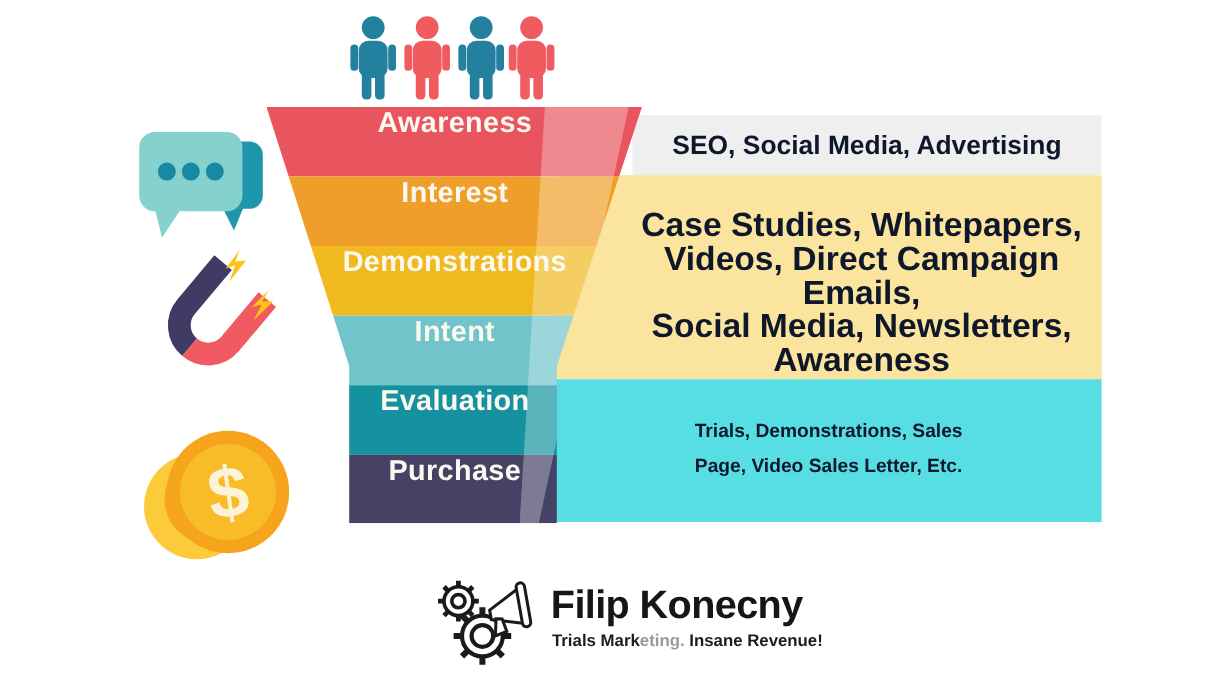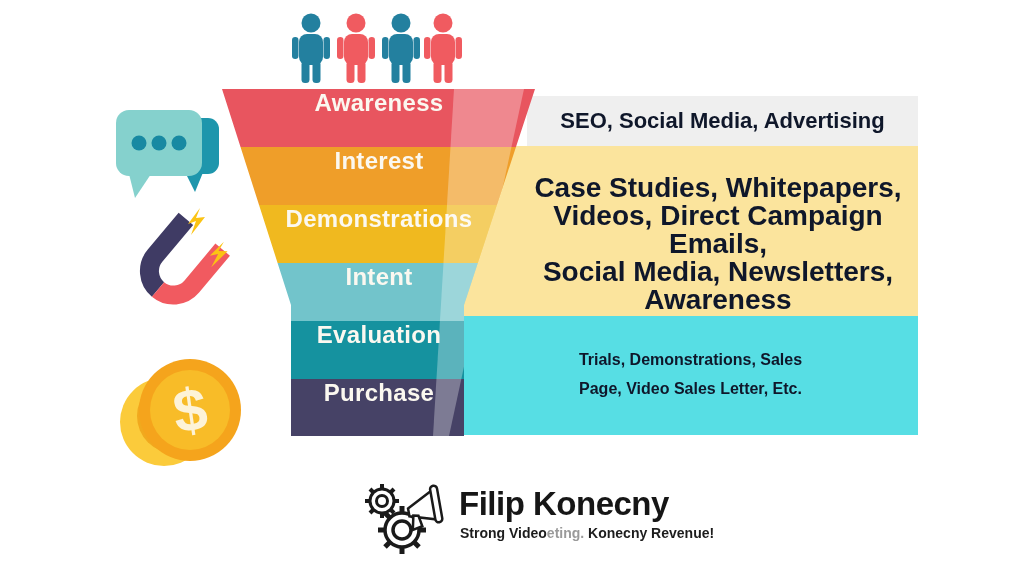--- a/index.html
+++ b/index.html
@@ -176,15 +176,15 @@
     </g>
 
     <g stroke-width="2.5" transform="rotate(-10 66 33)" fill="#ffffff">
       <polygon points="52,32 79,18 79,48 52,40"></polygon>
       <rect x="77" y="14" width="7" height="37" rx="3.5"></rect>
       <polygon points="56,40 53,54 63,52 61,41"></polygon>
     </g>
   </svg>
 
   <div id="brand-name" class="abs">Filip Konecny</div>
-  <div id="brand-tagline" class="abs"><span>Strong Video</span><span class="tag-gray">eting. </span><span>Konecny Revenue!</span></div>
+  <div id="brand-tagline" class="abs"><span>Trials Mark</span><span class="tag-gray">eting. </span><span>Insane Revenue!</span></div>
 
 </div>
 
 </body></html>

